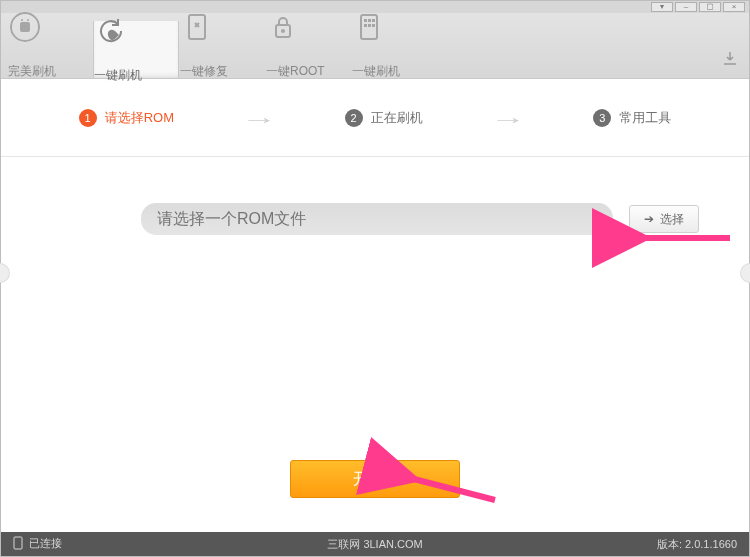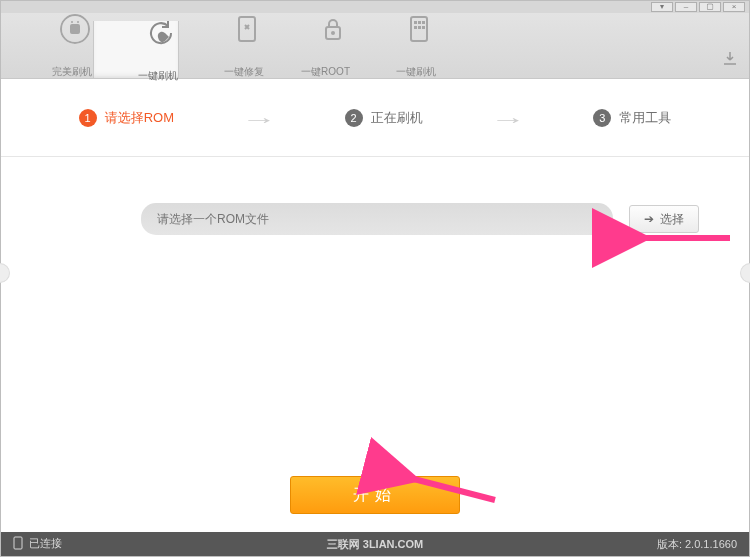--- a/index.html
+++ b/index.html
@@ -1,45 +1,45 @@
 <!DOCTYPE html>
 <html><head>
 <meta charset="utf-8">
 <style>
   * { box-sizing: border-box; margin: 0; padding: 0; font-family: "Microsoft YaHei", Arial, sans-serif; }
   body { background: #fff; width: 750px; height: 557px; overflow: hidden; position: relative; }
   .window { width: 750px; height: 557px; display: flex; flex-direction: column; border: 1px solid #bdbdbd; background: #fff; }
   .titlebar { height: 12px; background: #d7d7d7; display: flex; justify-content: flex-end; align-items: center; gap: 2px; padding-right: 4px; }
   .titlebtn { width: 22px; height: 10px; background: #e8e8e8; border: 1px solid #b0b0b0; font-size: 8px; text-align: center; line-height: 8px; color: #777; }
   .toolbar { background: linear-gradient(#e3e3e3,#d7d7d7); height: 66px; display: flex; align-items: stretch; padding: 0 6px 0 6px; position: relative; border-bottom: 1px solid #c8c8c8; }
-  .tool { width: 86px; display: flex; flex-direction: column; align-items: flex-end; justify-content: center; gap: 20px; color: #888; font-size: 10px; border-right: 1px solid transparent; border-left: 1px solid transparent; }
+  .tool { width: 86px; display: flex; flex-direction: column; align-items: flex-start; justify-content: center; gap: 20px; color: #888; font-size: 12px; border-right: 1px solid transparent; border-left: 1px solid transparent; }
   .tool.active { background: #f7f7f7; border-left: 1px solid #c8c8c8; border-right: 1px solid #c8c8c8; color: #6b6b6b; box-shadow: inset 0 -4px 6px -4px #ccc; margin-top: 8px; }
   .tool .ico { width: 34px; height: 32px; display: flex; align-items: center; justify-content: center; }
   .tool .ico svg { width: 32px; height: 32px; }
   .toolbar .download { position: absolute; right: 10px; bottom: 6px; color: #999; }
   .content { flex: 1; display: flex; flex-direction: column; background: #fff; }
   .steps { height: 78px; display: flex; align-items: center; justify-content: space-around; padding: 0 40px; border-bottom: 1px solid #e6e6e6; position: relative; }
   .steps::before, .steps::after { content:""; position:absolute; width:8px; height:78px; top:0; }
   .step { display: flex; align-items: center; gap: 8px; font-size: 13px; color: #6f6f6f; }
   .step.active { color: #f35a27; }
   .badge { width: 18px; height: 18px; border-radius: 50%; display: flex; align-items: center; justify-content: center; font-size: 11px; color: #fff; }
   .step.active .badge { background: #f35a27; }
   .step:not(.active) .badge { background: #6f6f6f; }
   .arrow-sep { color: #cfcfcf; font-size: 20px; flex: 0 0 auto; transform: scaleX(1.8); }
   .main { flex: 1; position: relative; }
   .notch-left, .notch-right { position: absolute; width: 10px; height: 20px; background: #eee; top: 106px; }
   .notch-left { left: -1px; border-radius: 0 10px 10px 0; border:1px solid #ddd; border-left:none;}
   .notch-right { right: -1px; border-radius: 10px 0 0 10px; border:1px solid #ddd; border-right:none;}
   .picker-row { position: absolute; top: 46px; left: 140px; right: 50px; display: flex; align-items: center; gap: 16px; }
-  .rom-input { flex: 1; height: 24px; border-radius: 15px; background: linear-gradient(#dcdcdc,#e5e5e5); border: none; padding: 16px 16px; color: #8a8a8a; font-size: 12px; }
+  .rom-input { flex: 1; height: 24px; border-radius: 15px; background: linear-gradient(#dcdcdc,#e5e5e5); border: none; padding: 16px 16px; color: #8a8a8a; font-size: 16px; }
   .select-btn { height: 28px; padding: 0 14px; background: linear-gradient(#fdfdfd,#ececec); border: 1px solid #cfcfcf; border-radius: 3px; font-size: 12px; color: #6b6b6b; display: flex; align-items: center; gap: 6px; cursor: pointer; }
-  .start-btn { position: absolute; left: 50%; transform: translateX(-50%); bottom: 18px; width: 170px; height: 38px; background: linear-gradient(#ffbc2a,#ff9c0e); border: 1px solid #e88b00; border-radius: 3px; color: #fff; font-size: 16px; letter-spacing: 6px; cursor: pointer; }
+  .start-btn { position: absolute; left: 50%; transform: translateX(-50%); bottom: 34px; width: 170px; height: 38px; background: linear-gradient(#ffbc2a,#ff9c0e); border: 1px solid #e88b00; border-radius: 3px; color: #fff; font-size: 16px; letter-spacing: 6px; cursor: pointer; }
   .statusbar { height: 24px; background: #575757; color: #d7d7d7; display: flex; align-items: center; font-size: 11px; padding: 0 12px; justify-content: space-between; }
   .statusbar .left { display:flex; align-items:flex-start; gap:6px;}
-  .statusbar .center { position:absolute; left:50%; transform:translateX(-50%);font-weight:bold;}
+  .statusbar .center { position:absolute; left:50%; transform:translateX(-50%);}
   .annot { position: absolute; pointer-events: none; }
   .annot.a1 { top: 228px; left: 630px; }
   .annot.a2 { top: 470px; left: 395px; }
   .annot svg { overflow: visible; }
 </style>
 </head>
 <body>
 
 <div class="window">
 

